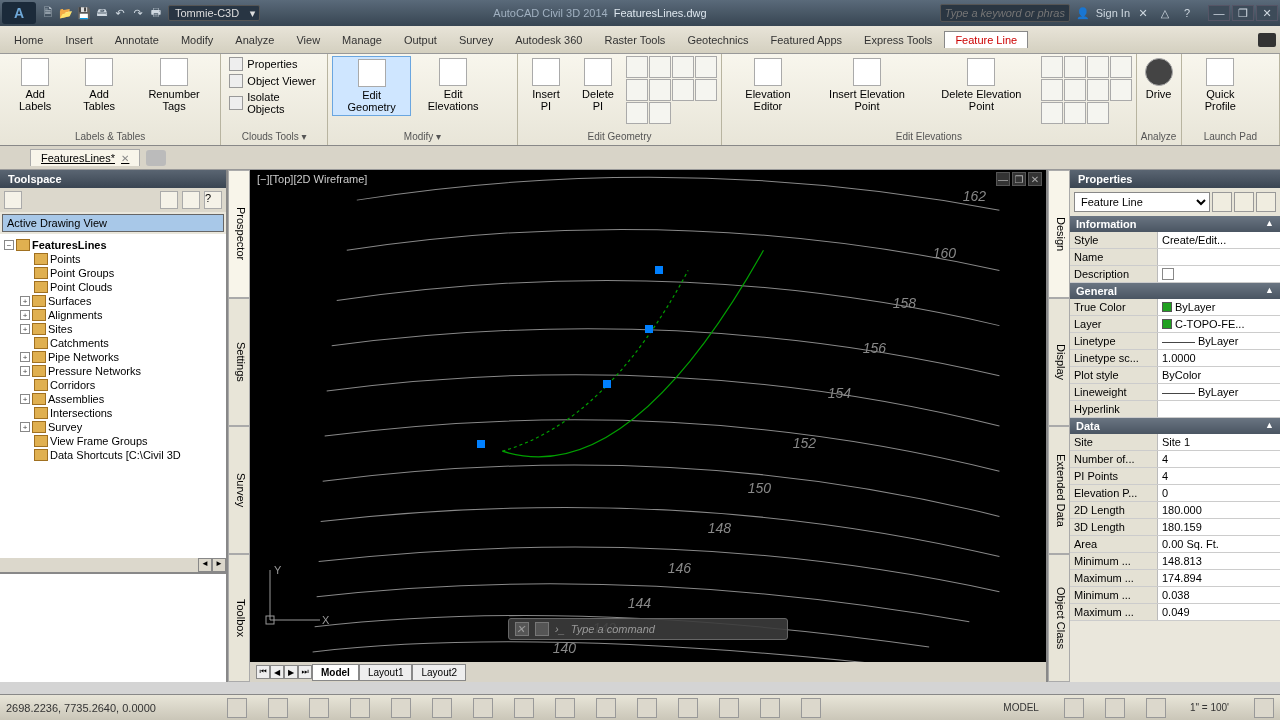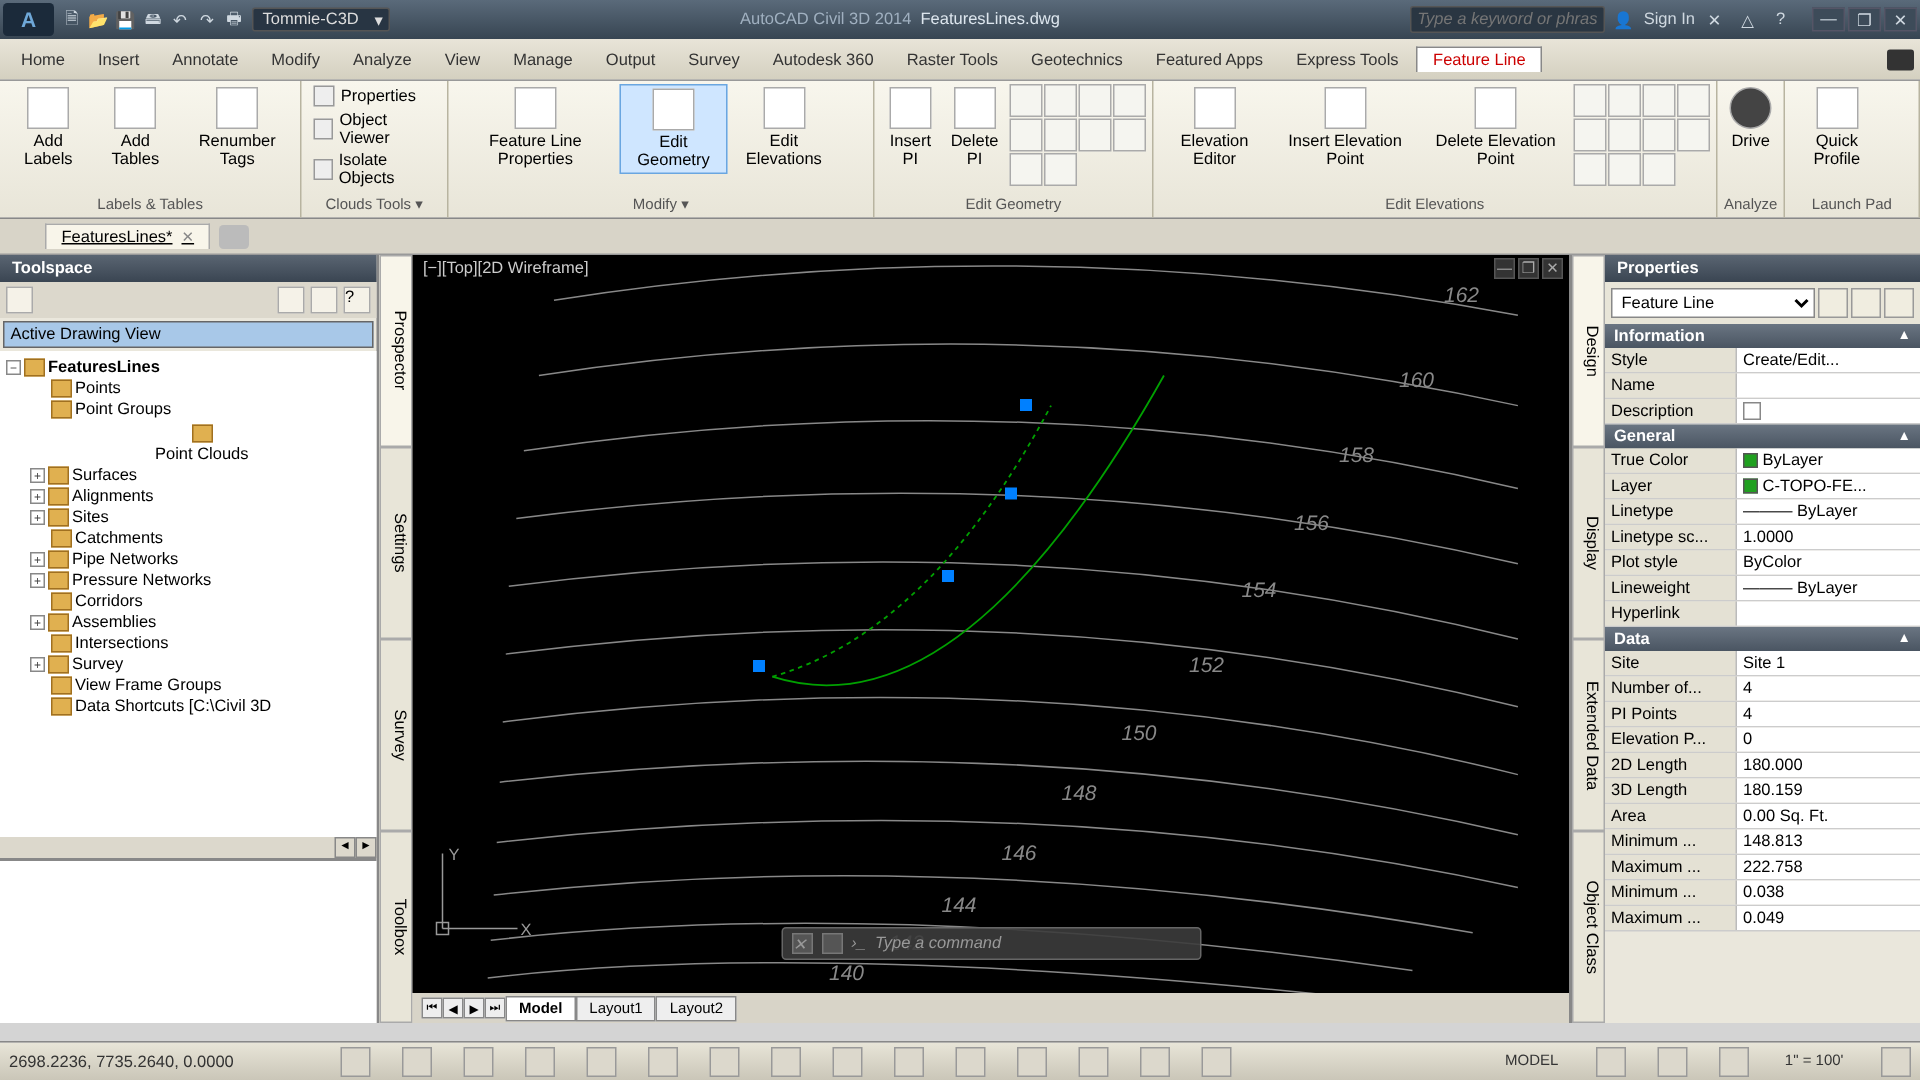--- a/index.html
+++ b/index.html
@@ -35,21 +35,21 @@
 .small-btn{display:flex;align-items:center;gap:4px;padding:1px 4px;cursor:pointer;}
 .small-btn .ic{width:14px;height:14px;border:1px solid #999;background:#eee;}
 .icon-grid{display:grid;grid-template-columns:repeat(4,22px);grid-auto-rows:22px;gap:1px;}
 .icon-grid .ic{width:22px;height:22px;border:1px solid #aaa;background:#f5f5f0;cursor:pointer;}
 
 .doc-tabs{height:24px;background:#d8d4c8;display:flex;align-items:center;padding-left:30px;border-bottom:1px solid #999;text-decoration:underline;}
 .doc-tab{background:#f8f5ea;border:1px solid #aaa;border-bottom:none;padding:2px 10px;display:flex;align-items:center;gap:6px;}
 .doc-tab .x{color:#888;font-size:10px;}
 
 .workspace{display:flex;height:512px;background:#d0d0d0;}
-.toolspace{width:253px;display:flex;flex-direction:column;border-right:2px solid #888;background:#eae7dc;}
+.toolspace{width:228px;display:flex;flex-direction:column;border-right:2px solid #888;background:#eae7dc;}
 .ts-title{background:linear-gradient(#5a6572,#3a4552);color:#fff;padding:3px 8px;font-weight:bold;}
 .ts-toolbar{height:24px;background:#dcd8cc;display:flex;align-items:center;gap:4px;padding:0 4px;}
 .ts-toolbar .ic{width:18px;height:18px;border:1px solid #aaa;background:#f5f2e8;}
 .ts-dd{background:#a8c8e8;border:1px solid #666;padding:2px 4px;margin:2px;}
 .tree{flex:1;background:#fff;overflow:auto;padding:4px 2px;}
 .tree .node{display:flex;align-items:center;gap:2px;padding:1px 0;cursor:pointer;}
 .tree .exp{width:10px;height:10px;border:1px solid #888;font-size:8px;display:flex;align-items:center;justify-content:center;color:#444;}
 .tree .lic{width:14px;height:12px;background:#e0b050;border:1px solid #a07020;}
 .tree .root{font-weight:bold;}
 .side-tabs{width:22px;background:#d8d4c8;display:flex;flex-direction:column;}
@@ -179,25 +179,20 @@
             <div class="ic"></div>
             <span>Isolate Objects</span>
           </div>
     </div>
   </div>
       <div class="panel-title">Clouds Tools ▾</div>
     </div>
 
   <div class="panel">
       <div class="panel-body">
-    <div class="big-btn">
-          <div class="ic"></div>
-          <span>Feature Line
-Properties</span>
-        </div>
     <div class="big-btn sel">
           <div class="ic"></div>
           <span>Edit
 Geometry</span>
         </div>
     <div class="big-btn">
           <div class="ic"></div>
           <span>Edit
 Elevations</span>
         </div>
@@ -324,21 +319,21 @@
             <div class="node" style="padding-left: 18px;">
               <span style="width:12px"></span>
               <span class="lic"></span>
               <span>Points</span>
             </div>
             <div class="node" style="padding-left: 18px;">
               <span style="width:12px"></span>
               <span class="lic"></span>
               <span>Point Groups</span>
             </div>
-            <div class="node" style="padding-left: 18px; flex-direction: column;">
+            <div class="node" style="padding-left: 18px;">
               <span style="width:12px"></span>
               <span class="lic"></span>
               <span>Point Clouds</span>
             </div>
             <div class="node" style="padding-left: 18px;">
               <span class="exp">+</span>
               <span class="lic"></span>
               <span>Surfaces</span>
             </div>
             <div class="node" style="padding-left: 18px;">
@@ -588,21 +583,21 @@
       <div class="prop-row">
           <div class="k">Area</div>
           <div class="v">0.00 Sq. Ft.</div>
         </div>
       <div class="prop-row">
           <div class="k">Minimum ...</div>
           <div class="v">148.813</div>
         </div>
       <div class="prop-row">
           <div class="k">Maximum ...</div>
-          <div class="v">222.758</div>
+          <div class="v">174.894</div>
         </div>
       <div class="prop-row">
           <div class="k">Minimum ...</div>
           <div class="v">0.038</div>
         </div>
       <div class="prop-row">
           <div class="k">Maximum ...</div>
           <div class="v">0.049</div>
         </div>
     </div>

